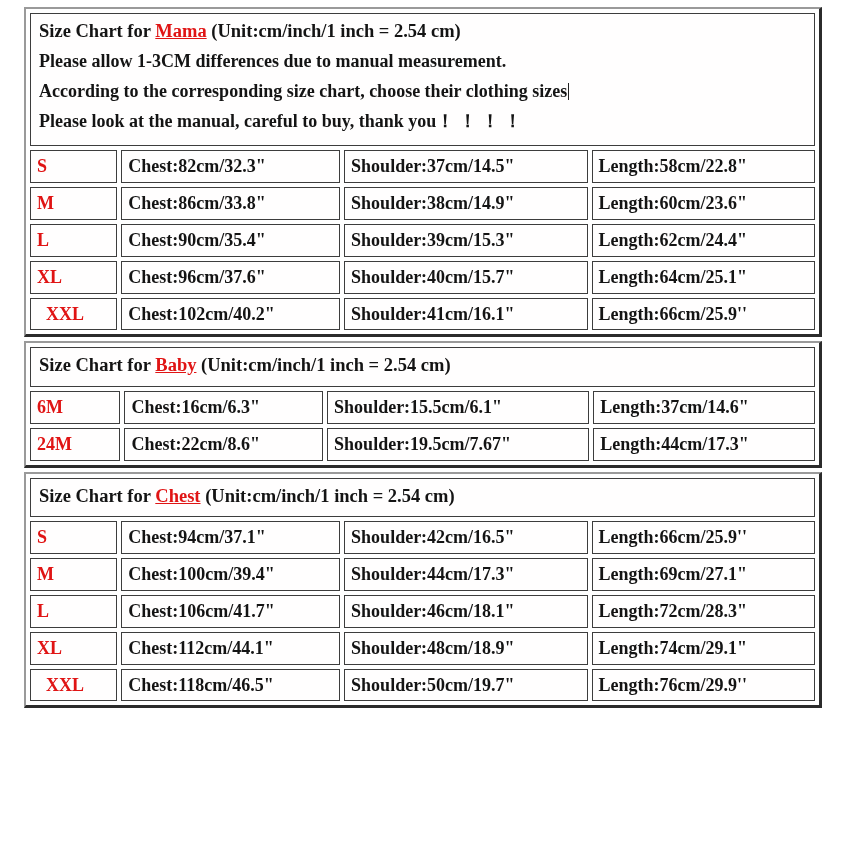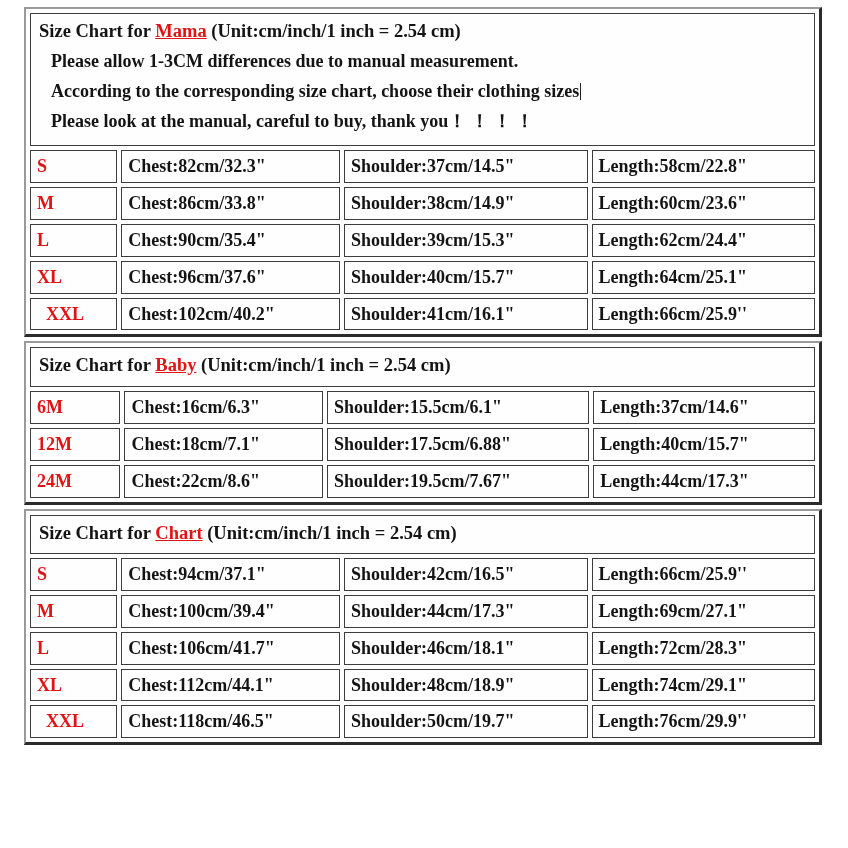--- a/index.html
+++ b/index.html
@@ -39,21 +39,21 @@
   }
   td.title-cell {
     padding: 2px 4px 4px 8px;
   }
   .title-line {
     font-size: 18.5px;
     margin: 5px 0 5px 0;
   }
   .note {
     font-size: 18px;
-    margin: 9px 12px;
+    margin: 9px 0;
   }
   .chart-target {
     color: var(--red, #e01414);
     text-decoration: underline;
   }
   td.size-cell {
     color: var(--red, #e01414);
     white-space: pre-wrap;
   }
   .caret {
@@ -140,26 +140,20 @@
 
 
   <tr>
     <td class="size-cell">6M</td>
     <td class="chest-cell">Chest:16cm/6.3"</td>
     <td class="shoulder-cell">Shoulder:15.5cm/6.1"</td>
     <td class="length-cell">Length:37cm/14.6"</td>
   </tr>
 
 
-  <tr>
-    <td class="size-cell">12M</td>
-    <td class="chest-cell">Chest:18cm/7.1"</td>
-    <td class="shoulder-cell">Shoulder:17.5cm/6.88"</td>
-    <td class="length-cell">Length:40cm/15.7"</td>
-  </tr>
 
 
   <tr>
     <td class="size-cell">24M</td>
     <td class="chest-cell">Chest:22cm/8.6"</td>
     <td class="shoulder-cell">Shoulder:19.5cm/7.67"</td>
     <td class="length-cell">Length:44cm/17.3"</td>
   </tr>
 </tbody>
   </table>
@@ -167,21 +161,21 @@
   <table class="chart">
     <colgroup>
       <col style="width: 11.3%;">
         <col style="width: 28.3%;">
         <col style="width: 31.5%;">
         <col style="width: 28.9%;">
     </colgroup>
     <tbody>
       <tr>
         <td class="title-cell" colspan="4">
-          <p class="title-line"><span>Size Chart for </span><span class="chart-target">Chart</span><span> (Unit:cm/inch/1 inch = 2.54 cm)</span></p>
+          <p class="title-line"><span>Size Chart for </span><span class="chart-target">Chest</span><span> (Unit:cm/inch/1 inch = 2.54 cm)</span></p>
         </td>
       </tr>
 
   <tr>
     <td class="size-cell">S</td>
     <td class="chest-cell">Chest:94cm/37.1"</td>
     <td class="shoulder-cell">Shoulder:42cm/16.5"</td>
     <td class="length-cell">Length:66cm/25.9''</td>
   </tr>
 

